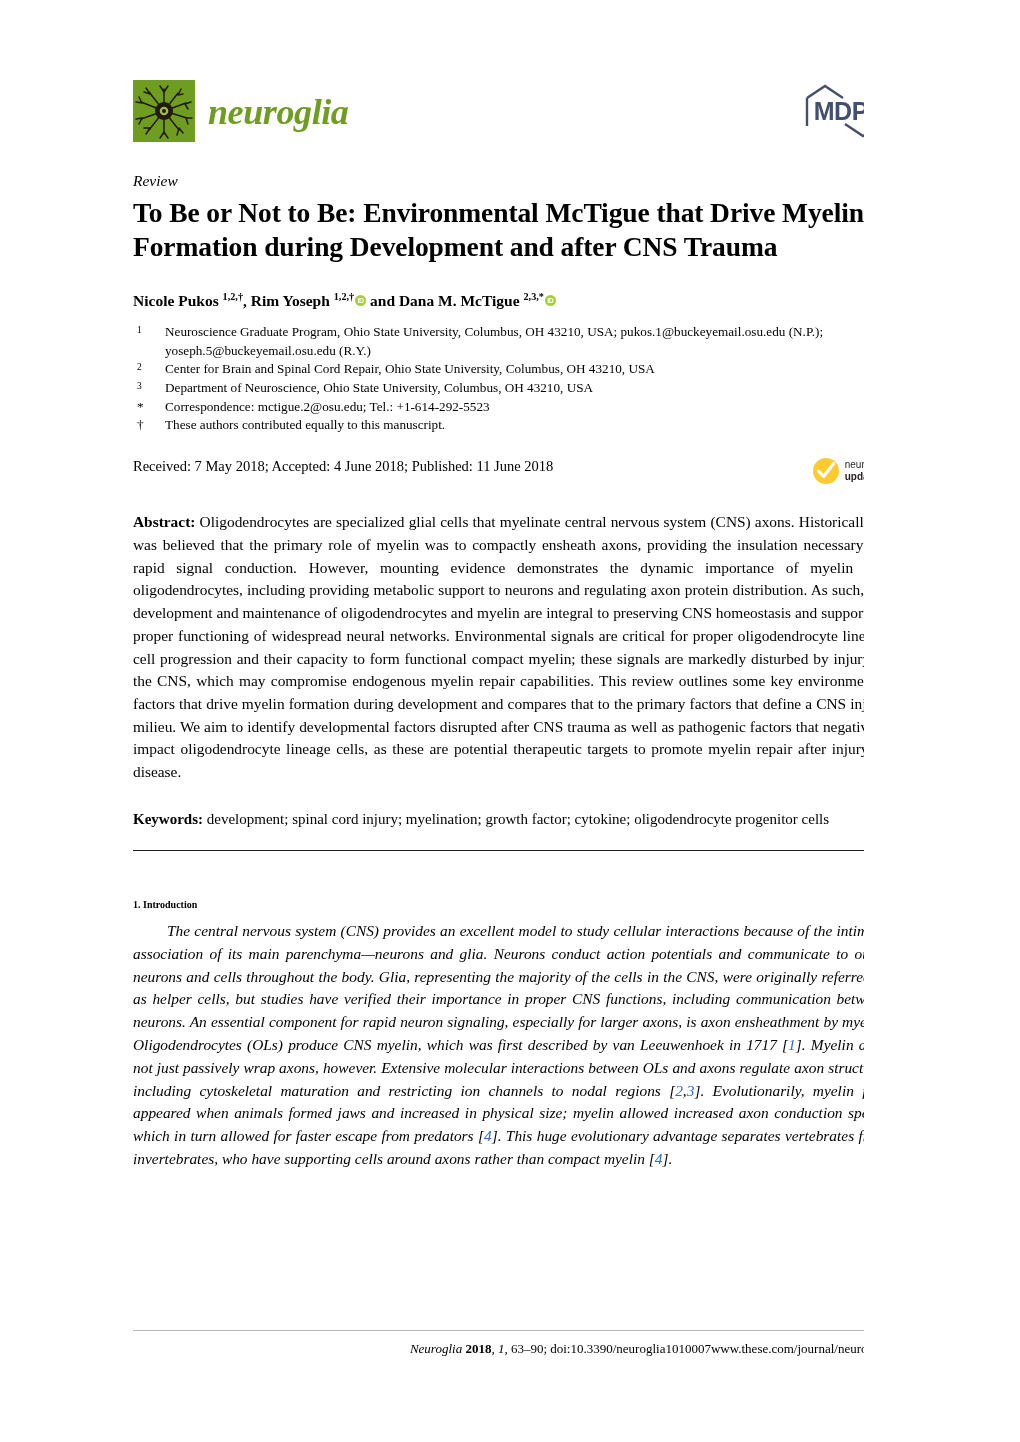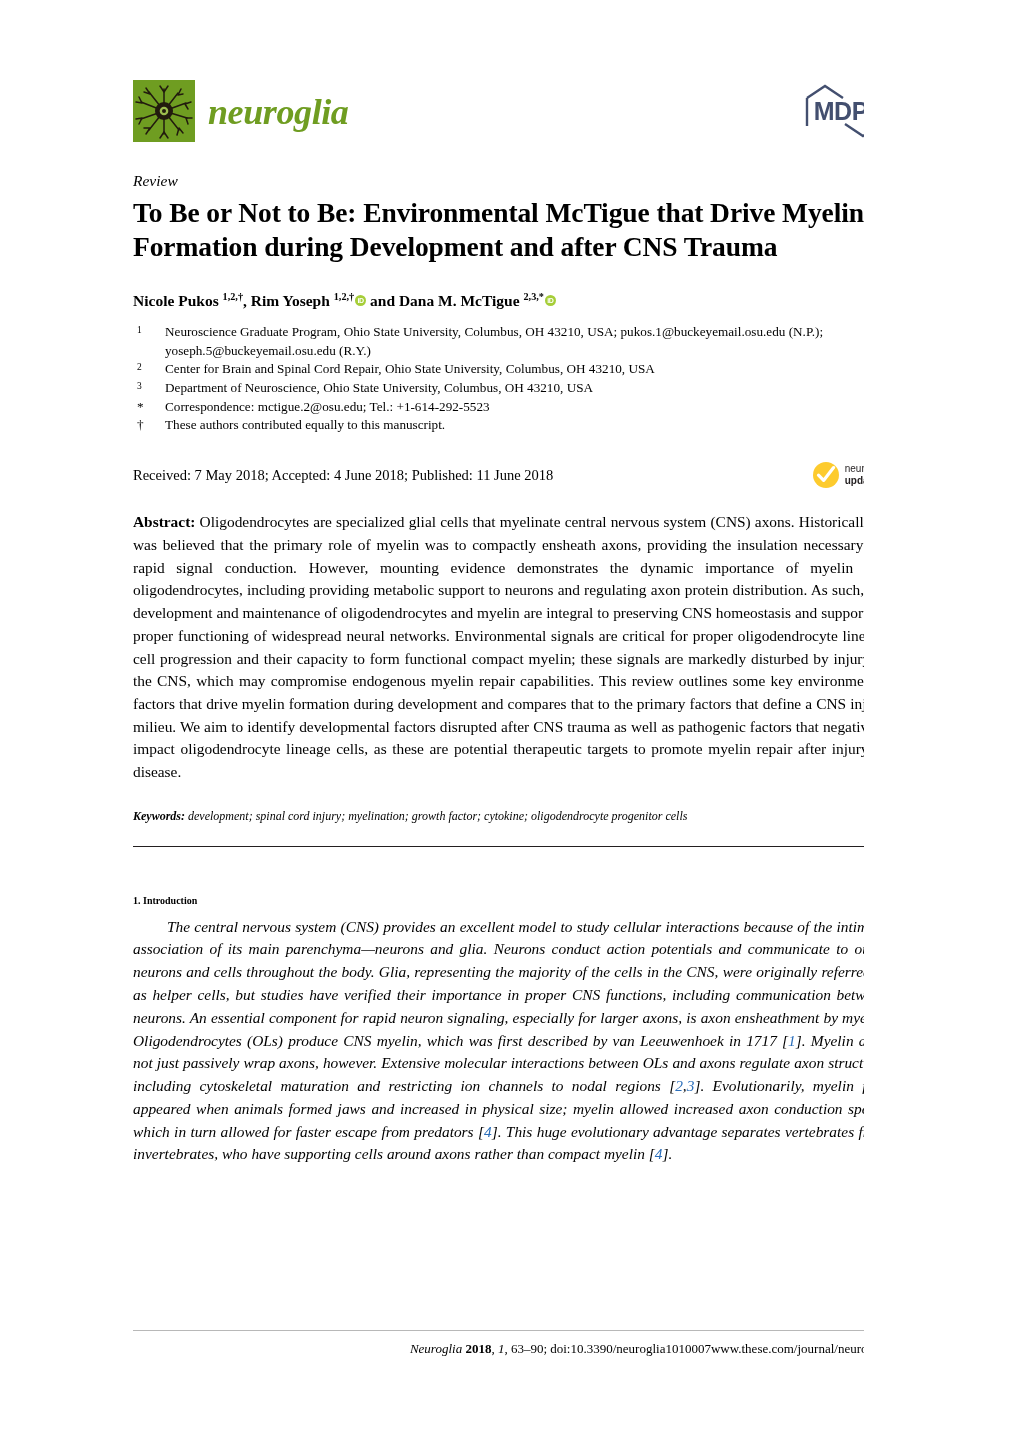--- a/index.html
+++ b/index.html
@@ -130,21 +130,21 @@
     font-size: 9.5px;
     vertical-align: super;
     padding-top: 1px;
   }
   .affil-text { flex: 1 1 auto; }
 
   
   .dates-row {
     position: relative;
     display: flex;
-    align-items: center;
+    align-items: flex-start;
     justify-content: space-between;
     margin-bottom: 18px;
     min-height: 36px;
   }
   .dates-text {
     font-size: 14.5px;
     line-height: 1.3;
   }
   .crossmark {
     display: flex;
@@ -169,25 +169,24 @@
     font-size: 15.4px;
     line-height: 1.475;
     text-align: justify;
     margin-bottom: 24px;
   }
   .abstract .lead,
   .keywords .lead {
     font-weight: 700;
   }
   .keywords {
-    font-size: 12px;
+    font-size: 15px;
     line-height: 1.475;
     text-align: justify;
     margin-bottom: 20px;
-    font-style: italic;
   }
   .rule {
     border: 0;
     border-top: 1.3px solid #231f20;
     margin: 0 0 0 0;
   }
 
   
   .section-heading {
     font-family: "Liberation Serif", "DejaVu Serif", serif;

